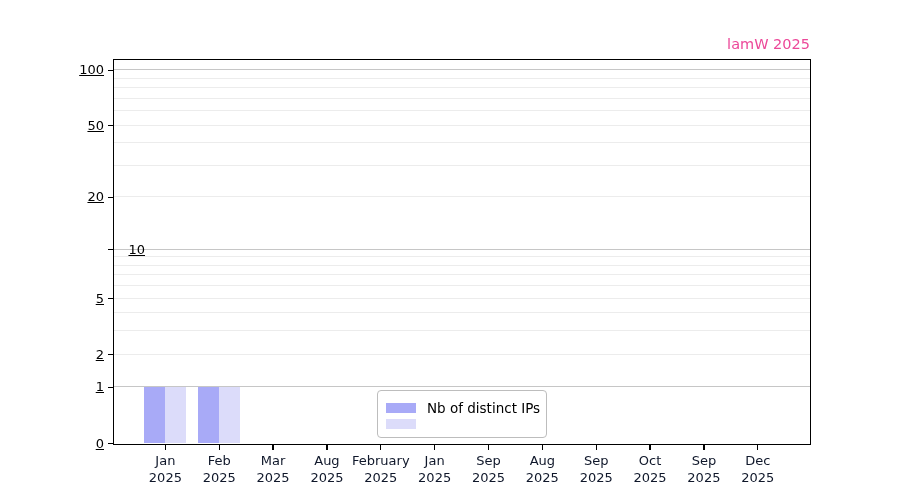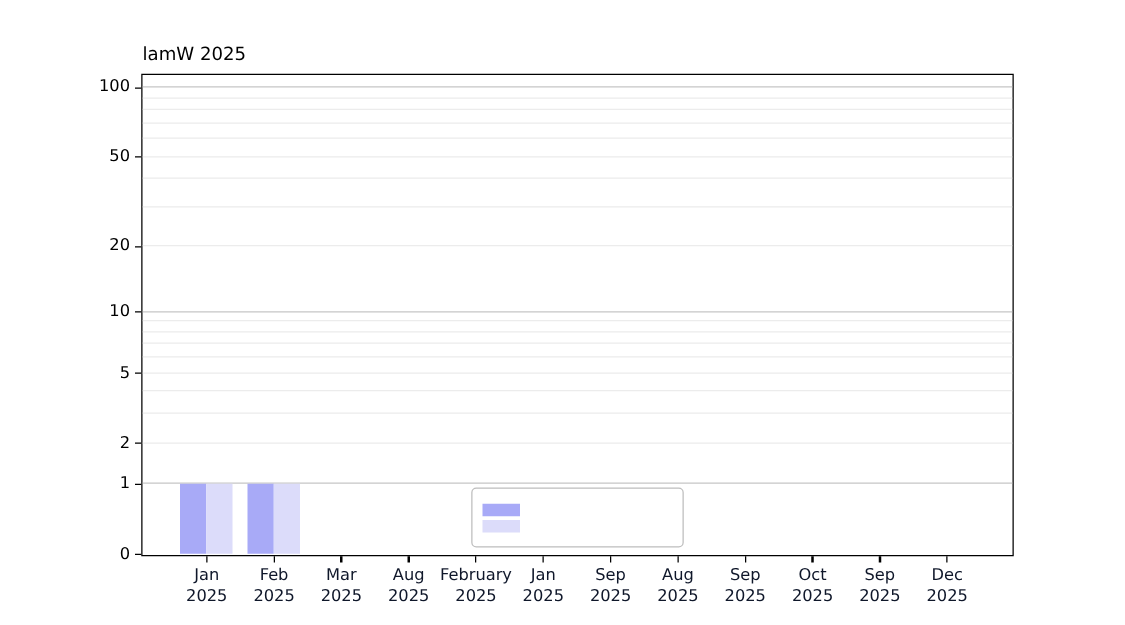--- a/index.html
+++ b/index.html
@@ -1,25 +1,25 @@
 <!DOCTYPE html>
 <html><head>
 <meta charset="utf-8">
 <style>
   html,body{margin:0;padding:0;background:#fff;}
   body{font-family:"DejaVu Sans","Liberation Sans",sans-serif;color:#000;}
   #figure{position:relative;width:900px;height:500px;background:#fff;overflow:hidden;}
-  #chart-title{position:absolute;left:114px;top:35px;width:696px;text-align:left;
-               font-size:14.5px;line-height:18px;color:#000000;}
+  #chart-title{position:absolute;left:114px;top:35px;width:696px;text-align:right;
+               font-size:14.5px;line-height:18px;color:#ec4899;}
   #plot-area{position:absolute;left:112.5px;top:58.5px;width:696px;height:384px;
              border:1.5px solid #000;background:#fff;overflow:hidden;}
   .gridline{position:absolute;left:0;right:0;height:1px;}
   .bar{position:absolute;}
   .ytick-label{position:absolute;left:0;width:104px;text-align:right;font-size:13px;
-               line-height:16px;color:#000;}
+               line-height:16px;color:#000;text-decoration:underline;}
   .ytick-mark{position:absolute;width:5px;height:1.4px;background:#000;}
   .xtick-mark{position:absolute;width:1.4px;height:4.5px;background:#000;}
   .xtick-label{position:absolute;width:64px;text-align:center;font-size:13px;
                line-height:17px;color:#0f172a;}
   #legend{position:absolute;left:377px;top:390px;width:170px;height:48px;
           background:rgba(255,255,255,0.85);border:1px solid #bdbdbd;border-radius:4px;
           display:flex;flex-direction:column;justify-content:center;gap:3px;
           padding-left:8px;box-sizing:border-box;z-index:5;}
   .legend-row{display:flex;align-items:center;gap:11px;}
   .legend-swatch{width:30px;height:10px;flex:0 0 auto;}
@@ -60,21 +60,21 @@
   <div id="axes-decorations">
       <div class="ytick-mark" style="left: 107.5px; top: 442.8px;"></div>
       <div class="ytick-label" style="top: 435.5px;">0</div>
       <div class="ytick-mark" style="left: 107.5px; top: 386.778px;"></div>
       <div class="ytick-label" style="top: 379.478px;">1</div>
       <div class="ytick-mark" style="left: 107.5px; top: 354.007px;"></div>
       <div class="ytick-label" style="top: 346.707px;">2</div>
       <div class="ytick-mark" style="left: 107.5px; top: 297.984px;"></div>
       <div class="ytick-label" style="top: 290.684px;">5</div>
       <div class="ytick-mark" style="left: 107.5px; top: 248.995px;"></div>
-      <div class="ytick-label" style="top: 241.695px;">10</div>
+      <div class="ytick-label" style="top: 241.695px; padding-left: 41px;">10</div>
       <div class="ytick-mark" style="left: 107.5px; top: 196.732px;"></div>
       <div class="ytick-label" style="top: 189.432px;">20</div>
       <div class="ytick-mark" style="left: 107.5px; top: 125.018px;"></div>
       <div class="ytick-label" style="top: 117.718px;">50</div>
       <div class="ytick-mark" style="left: 107.5px; top: 69.7918px;"></div>
       <div class="ytick-label" style="top: 62.4918px;">100</div>
       <div class="xtick-mark" style="left: 164.7px; top: 445px;"></div>
       <div class="xtick-label" style="left: 133.4px; top: 451.5px;">
         <div>Jan</div>
         <div>2025</div>
@@ -132,18 +132,19 @@
       <div class="xtick-mark" style="left: 757.05px; top: 445px;"></div>
       <div class="xtick-label" style="left: 725.75px; top: 451.5px;">
         <div>Dec</div>
         <div>2025</div>
       </div>
     </div>
 
   <div id="legend">
     <div class="legend-row">
       <span class="legend-swatch" style="background: rgb(168, 170, 247);"></span>
+      <span class="legend-label">Nb of distinct IPs</span>
     </div>
     <div class="legend-row">
       <span class="legend-swatch" style="background: rgb(220, 220, 250);"></span>
     </div>
   </div>
 </div>
 
 </body></html>

